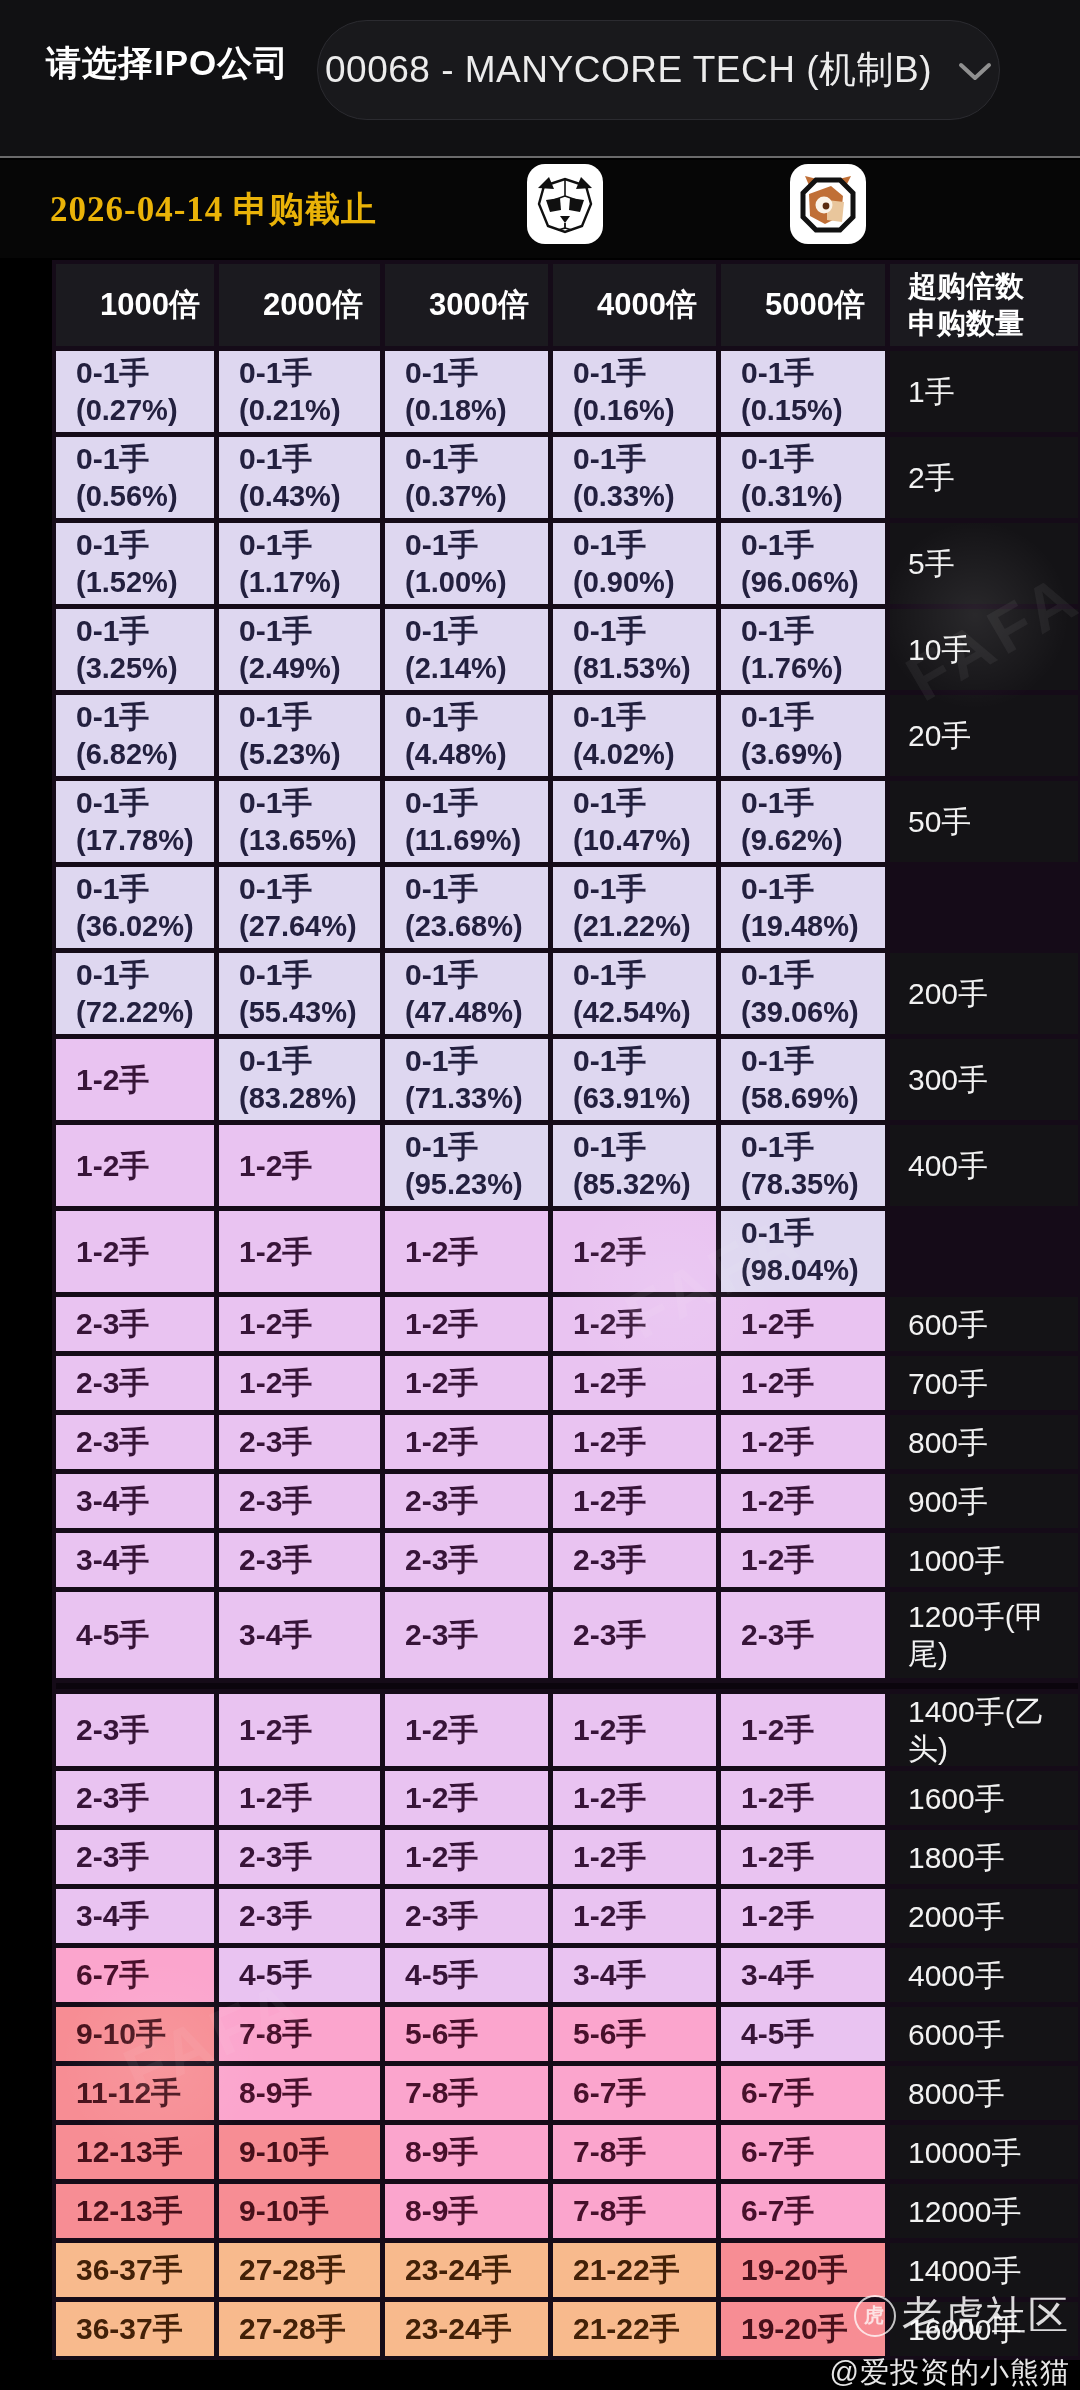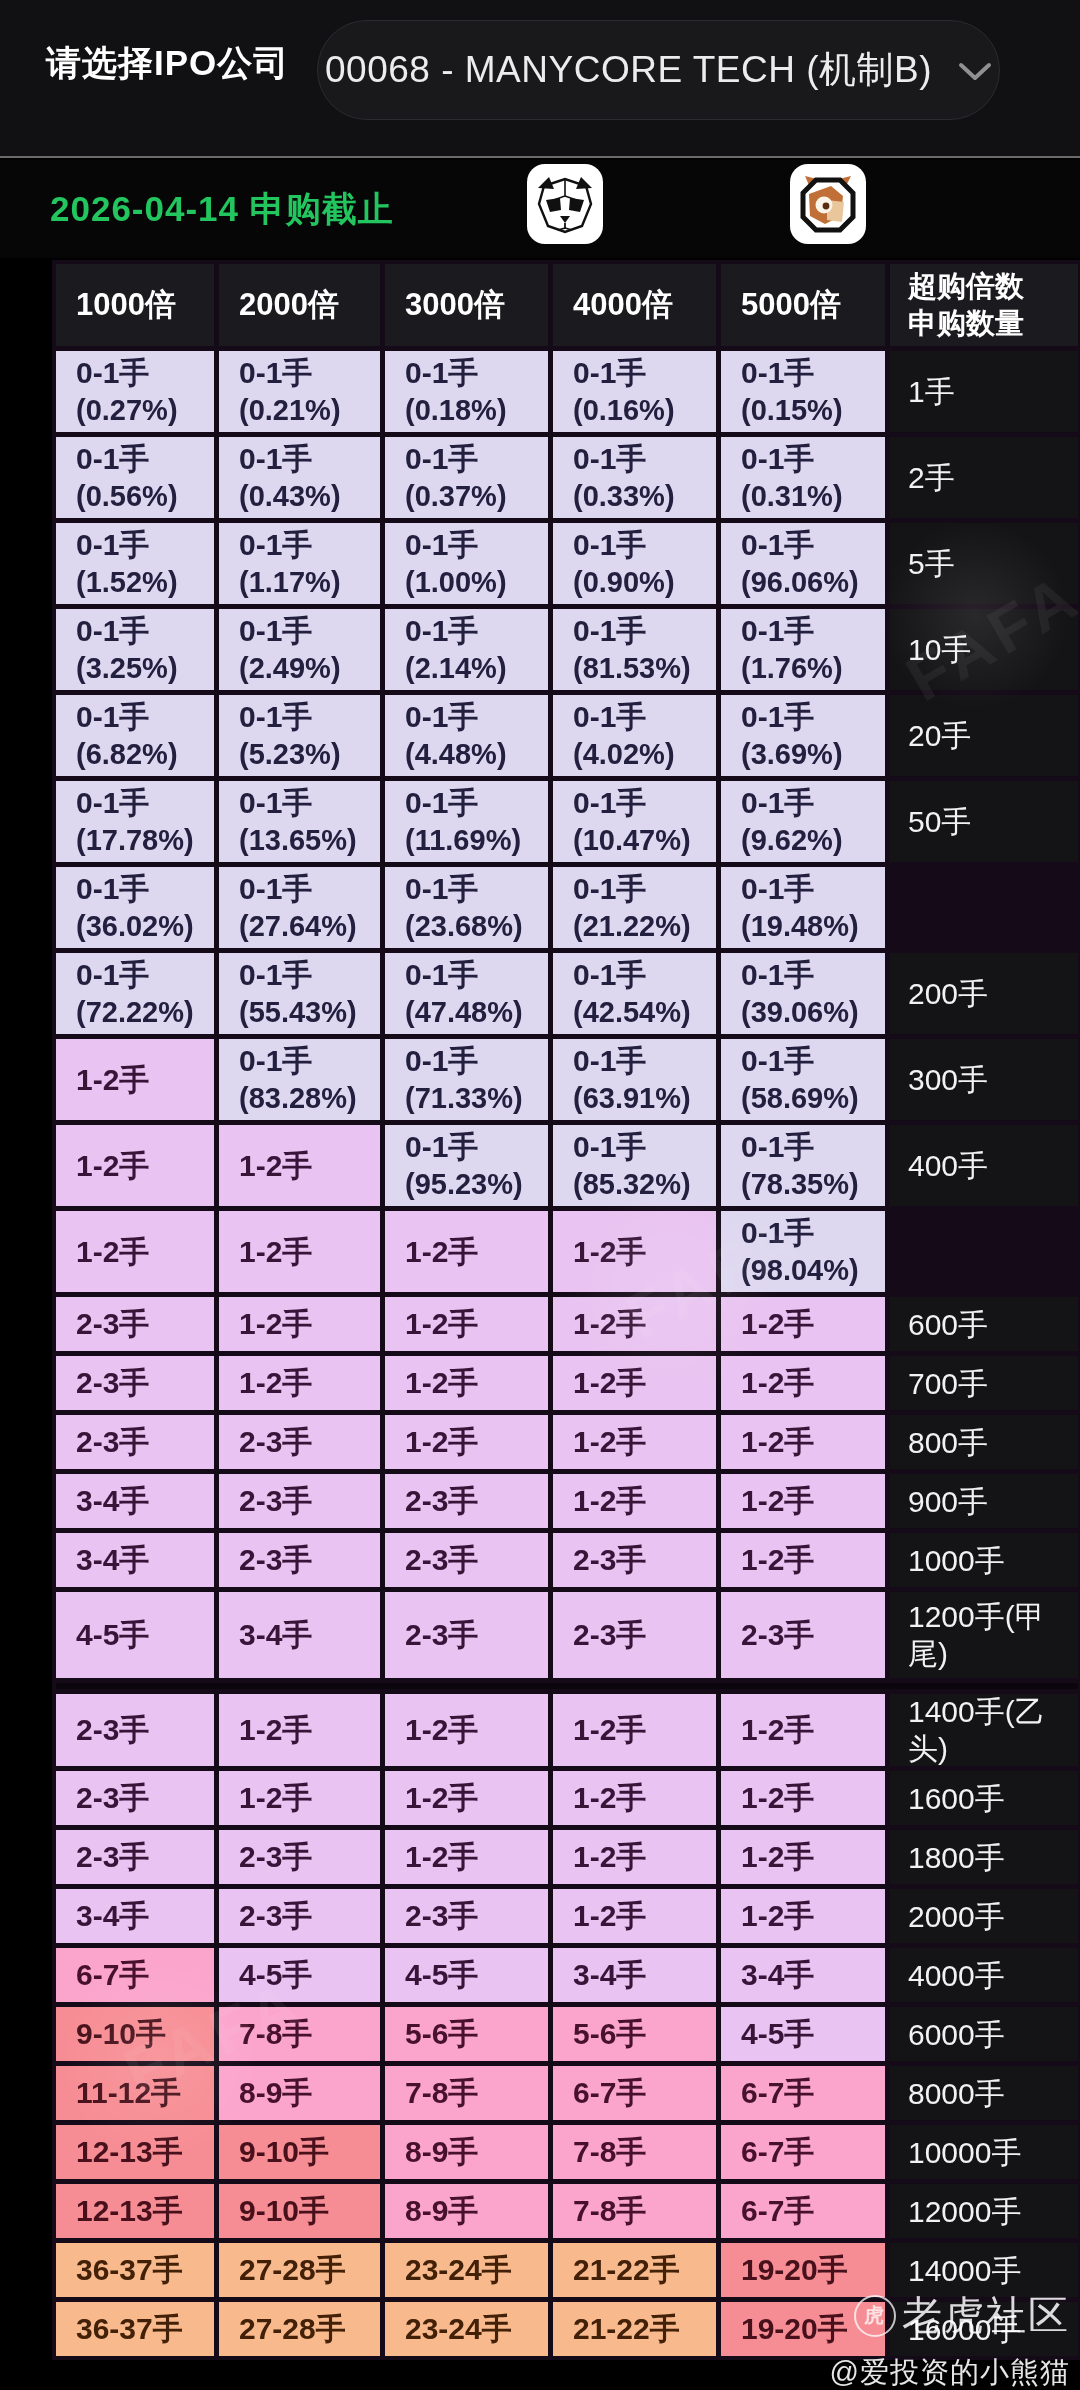--- a/index.html
+++ b/index.html
@@ -27,21 +27,21 @@
     background:#19191c;border:1px solid #2b2b30;border-radius:50px;
     display:flex;align-items:center;justify-content:center;gap:26px;
     box-sizing:border-box;cursor:pointer;
   }
   .dropdown-text{color:#ececec;font-size:37px;font-weight:400;letter-spacing:.5px;white-space:nowrap;}
   .chevron{display:block;margin-top:4px;}
   
   .dateband{position:absolute;left:0;top:160px;width:1080px;height:98px;background:#060606;}
   .deadline{
     position:absolute;left:50px;top:0;height:98px;display:flex;align-items:center;
-    color:#22c55e;font-size:35px;font-weight:600;letter-spacing:1px;
+    color:#eab308;font-size:35px;font-weight:600;letter-spacing:1px;font-family:Liberation Serif, serif;
   }
   .badge{
     position:absolute;top:4px;width:76px;height:80px;background:#fff;border-radius:18px;
     display:flex;align-items:center;justify-content:center;cursor:pointer;
   }
   .badge.panda{left:527px;}
   .badge.bear{left:790px;}
   
   .grid{
     position:absolute;left:52px;top:260px;
@@ -51,21 +51,21 @@
   .row{display:flex;gap:5px;}
   .cell{
     box-sizing:border-box;
     display:flex;flex-direction:column;justify-content:center;
     padding-left:20px;
   }
   .c0{width:158px;} .c1{width:161px;} .c2{width:163px;} .c3{width:163px;} .c4{width:164px;}
   .c5{width:188px;background:#141316;padding-left:18px;}
   .hrow .cell{background:#1b1a1f;height:82px;}
   .hrow .cell.c5{background:#1b1a1f;}
-  .hlabel{color:#fff;font-size:31px;font-weight:700;}
+  .hlabel{color:#fff;font-size:31px;font-weight:700;margin-left:24px;}
   .hlabel2{color:#fff;font-size:29px;font-weight:700;line-height:37px;}
   .row-tall .cell{height:81px;}
   .row-norm .cell{height:54px;}
   .row-xl .cell{height:86px;}
   .row-lg .cell{height:72px;}
   .v{font-size:30px;font-weight:700;line-height:38px;white-space:nowrap;}
   .p{font-size:29px;font-weight:700;line-height:37px;white-space:nowrap;}
   .qty{color:#f2f2f2;font-size:30px;font-weight:400;line-height:37px;}
   .gsep{height:6px;background:#0b050d;}
   

